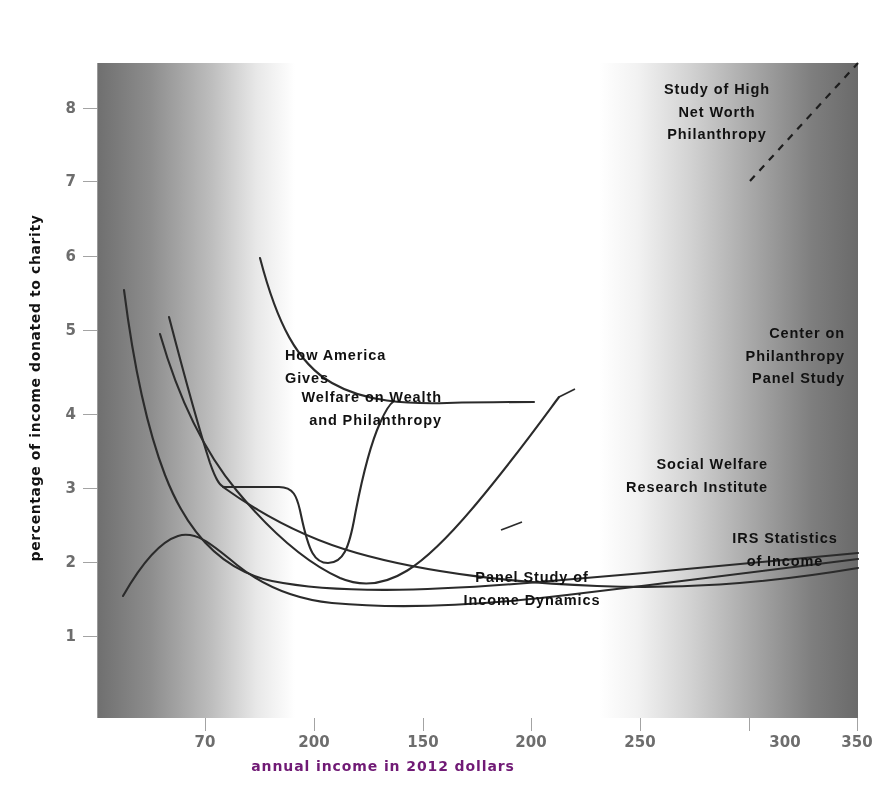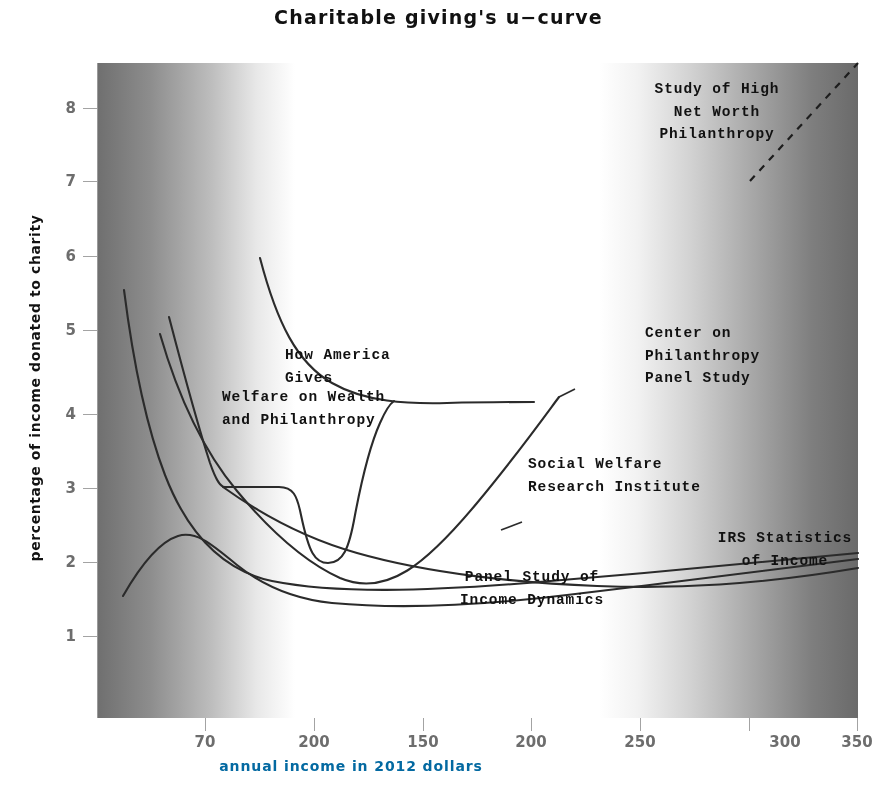--- a/index.html
+++ b/index.html
@@ -121,54 +121,54 @@
   }
   #xaxis-title {
     position: absolute;
     left: 0;
     top: 758px;
     width: 702px;
     text-align: center;
     font-size: 14px;
     font-weight: bold;
     letter-spacing: 0.9px;
-    color: #0369a1;
+    color: #701a75;
+    padding-left: 32px;
   }
   #yaxis-title {
     position: absolute;
     left: -205px;
     top: 380px;
     width: 480px;
     text-align: center;
     transform: rotate(-90deg);
     font-size: 14px;
     font-weight: bold;
     letter-spacing: 0.6px;
     color: #121212;
   }
   .series-label {
     position: absolute;
-    font-family: Liberation Mono, monospace;
+    font-family: Liberation Sans, sans-serif;
     font-size: 14.5px;
     font-weight: bold;
     letter-spacing: 0.9px;
     color: #111111;
     line-height: 22.5px;
     white-space: pre-line;
   }
-  .al-left { text-align: left; }
+  .al-left { text-align: right; }
   .al-right { text-align: left; }
   .al-center { text-align: center; }
 </style>
 </head>
 <body>
 
 <div id="figure">
 
-  <div class="chart-title">Charitable giving's u−curve</div>
 
   <div id="yaxis-title">percentage of income donated to charity</div>
   <div id="xaxis-title">annual income in 2012 dollars</div>
 
   <div>
     <div class="ytick-label" style="left:42px; top:99px;">8</div>
     <div class="ytick-mark" style="left:83px; top:108px;"></div>
     <div class="ytick-label" style="left:42px; top:172px;">7</div>
     <div class="ytick-mark" style="left:83px; top:181px;"></div>
     <div class="ytick-label" style="left:42px; top:247px;">6</div>

